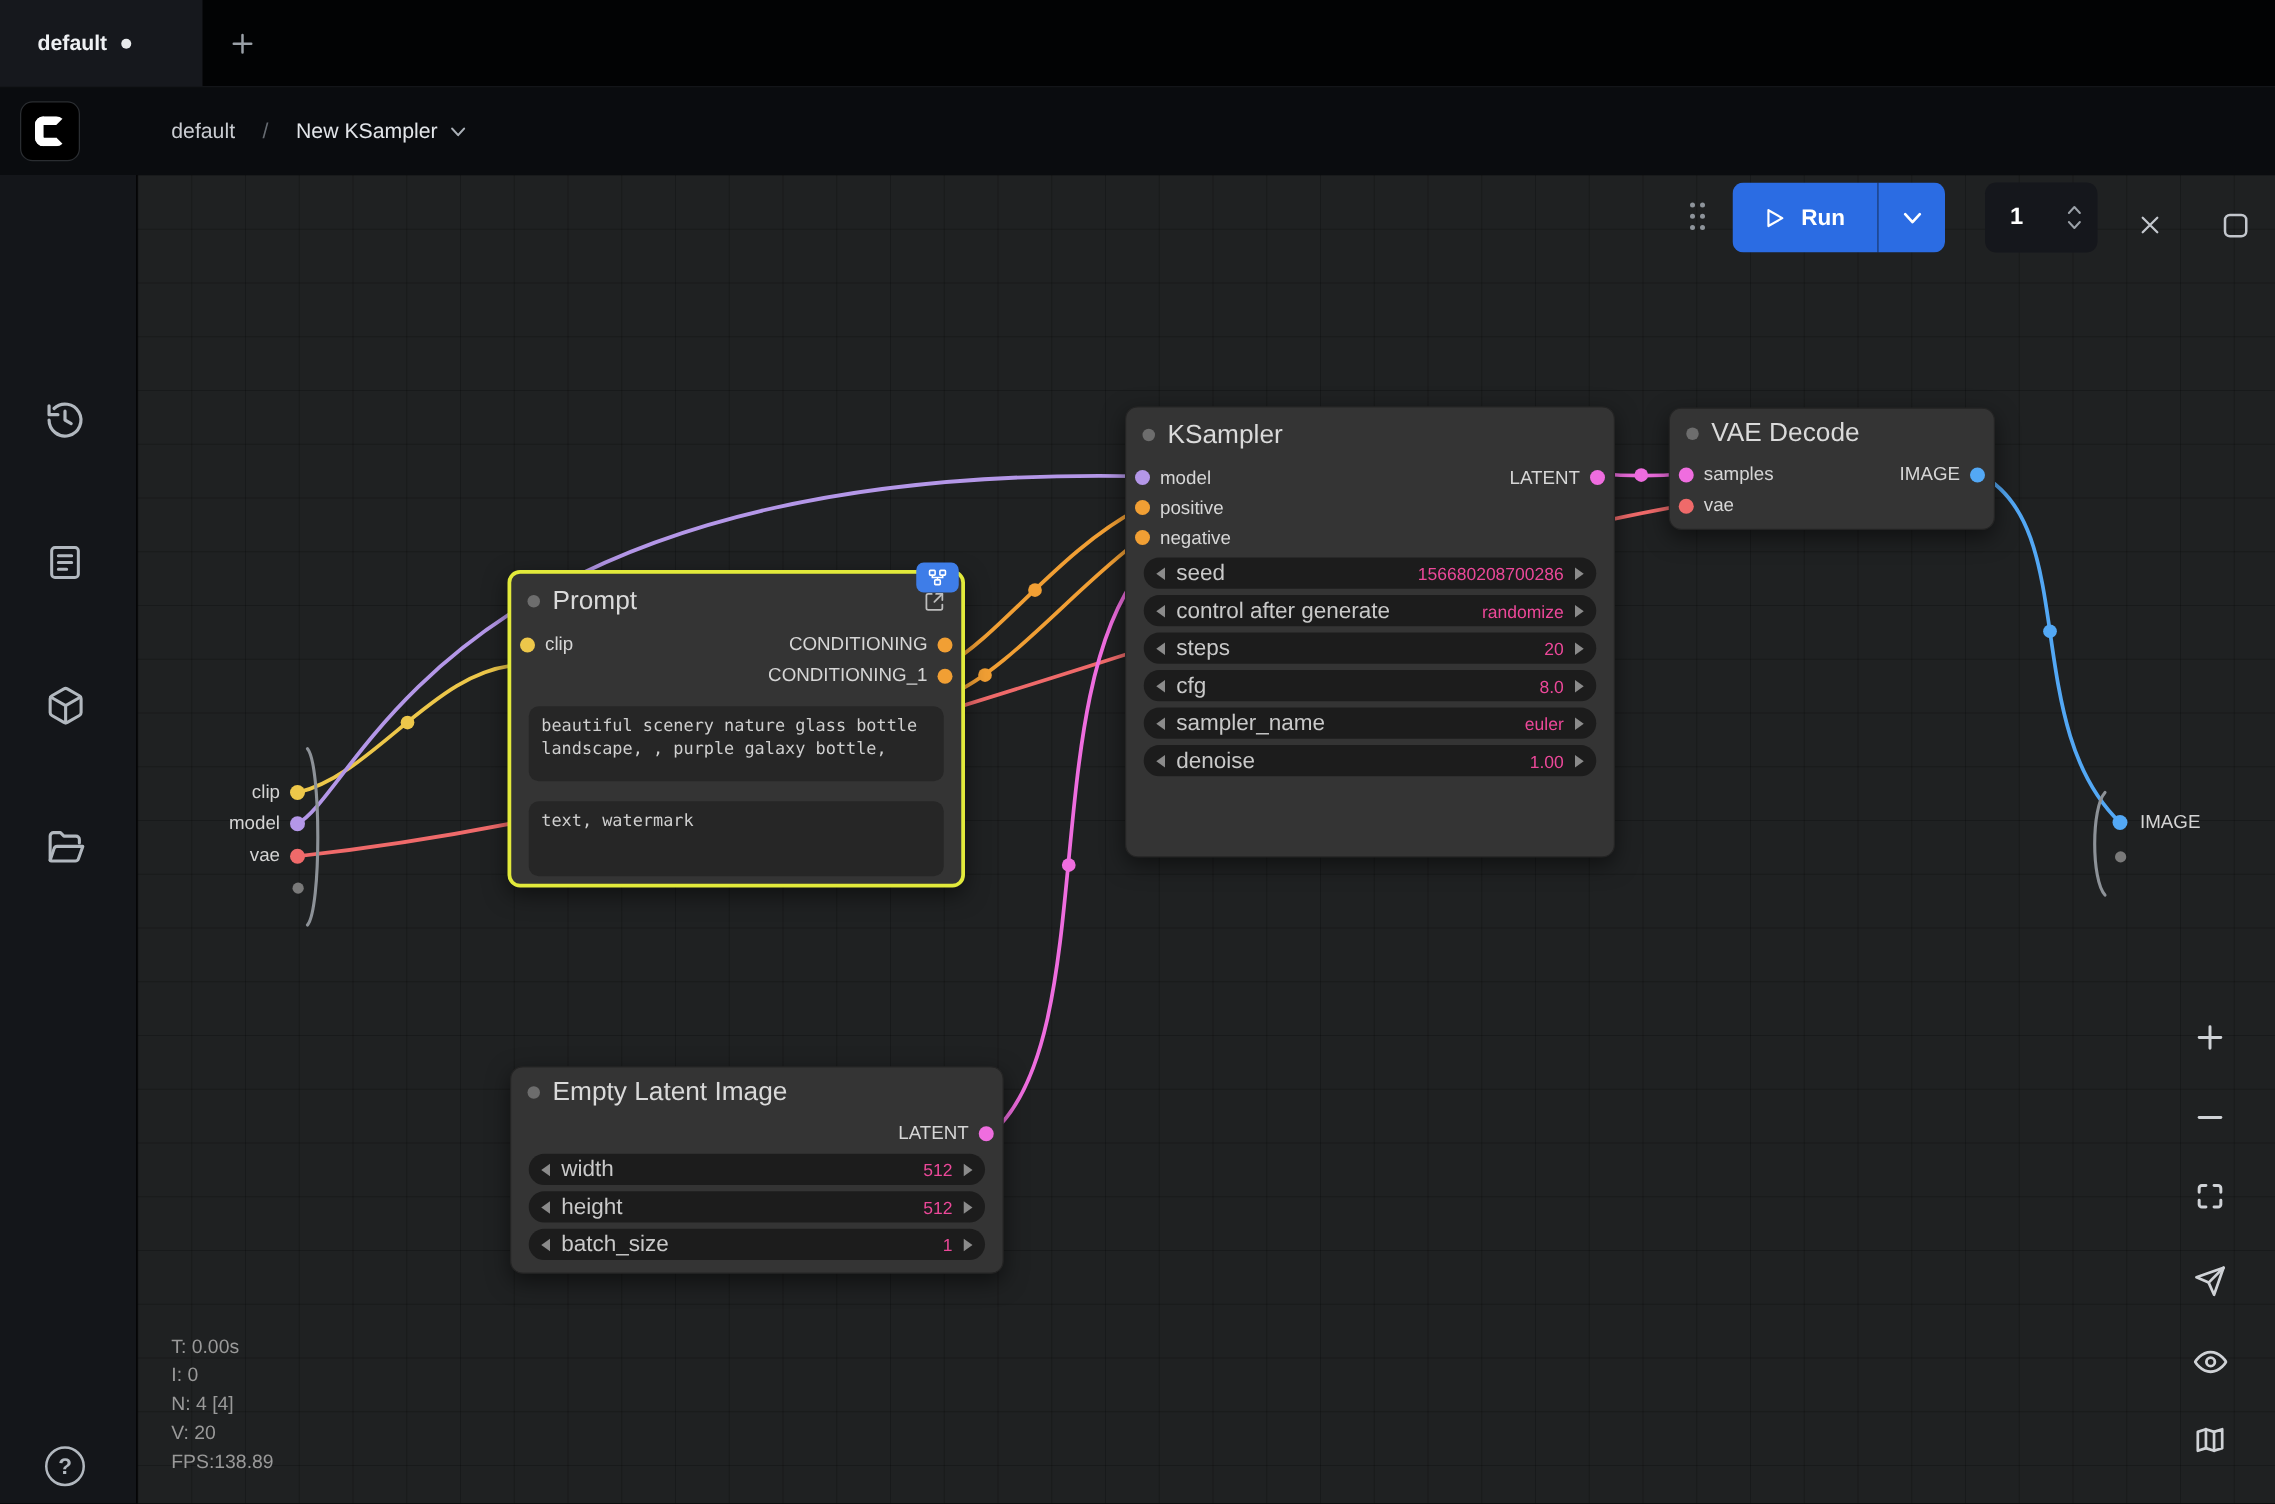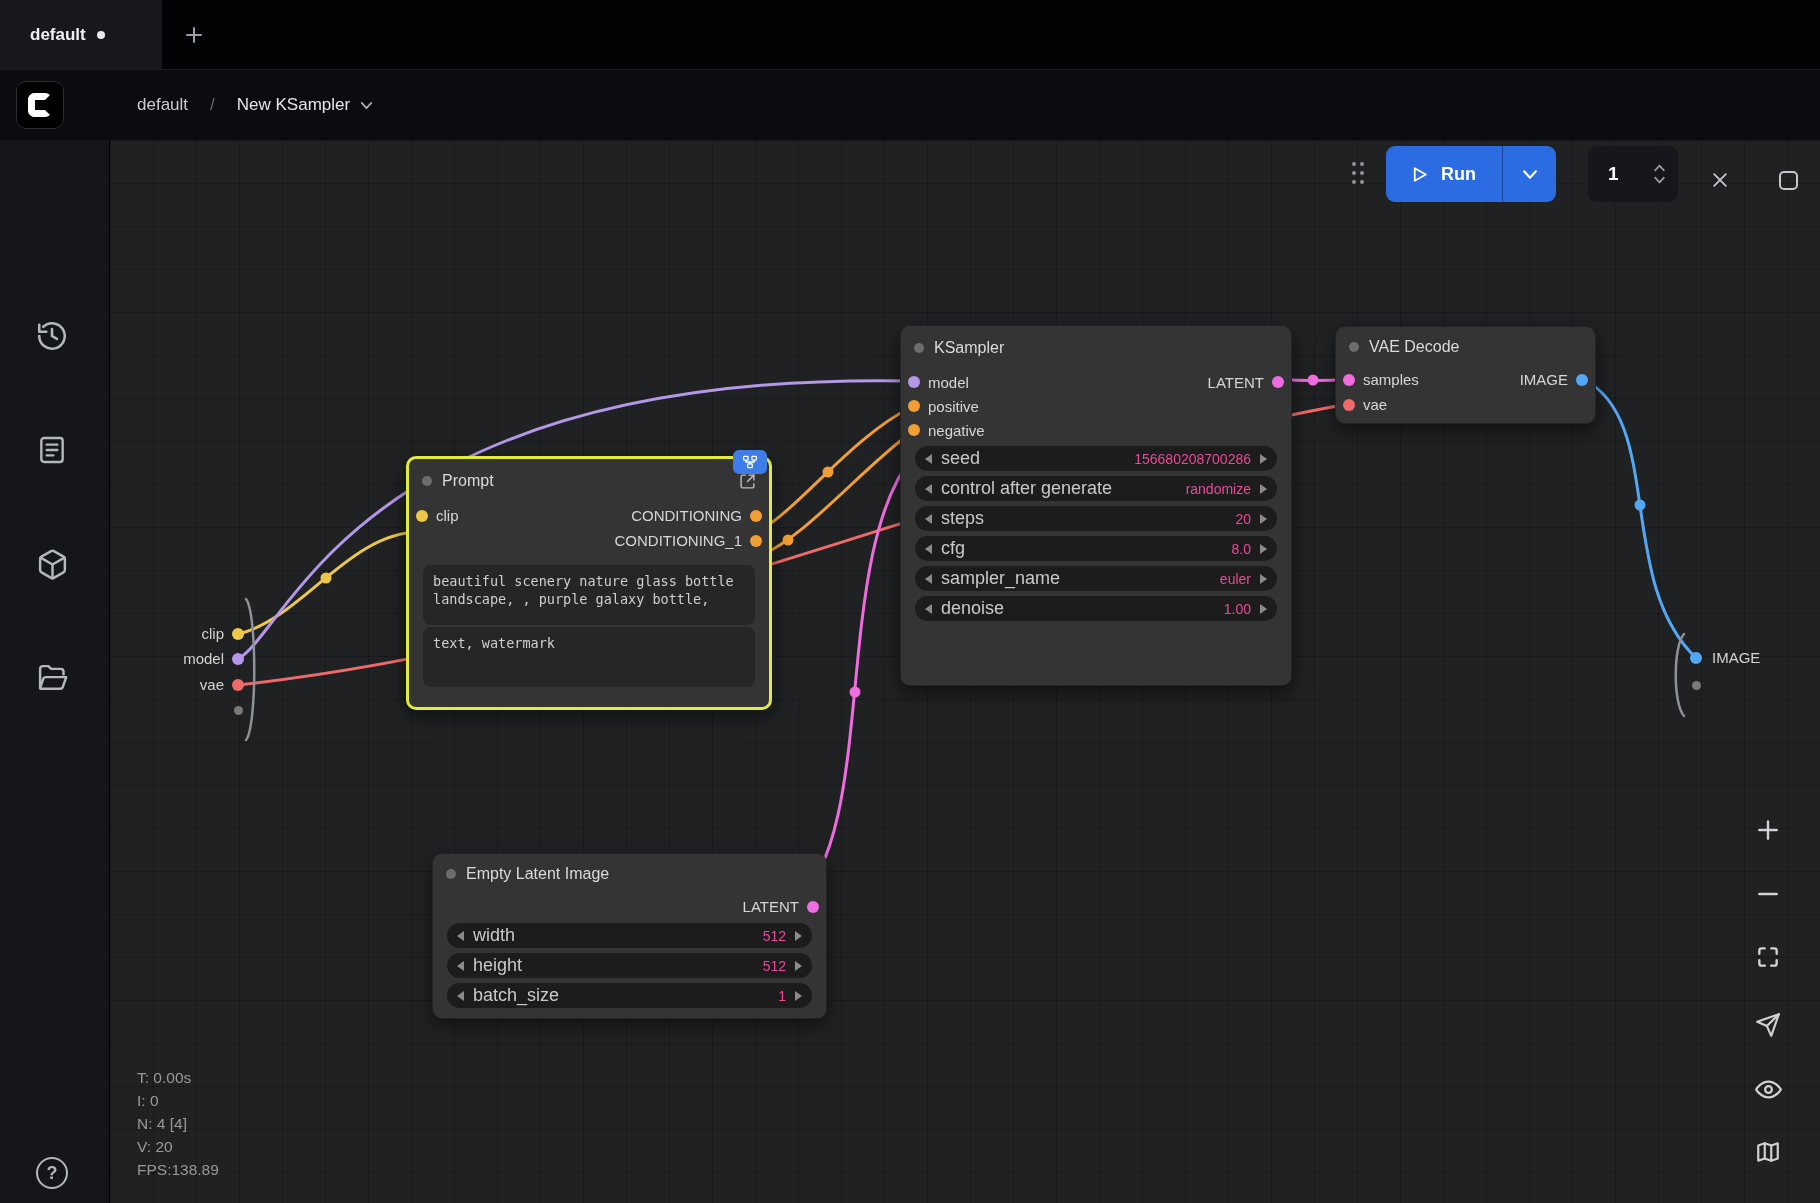--- a/index.html
+++ b/index.html
@@ -51,40 +51,40 @@
   .canvas{position:absolute;left:110px;top:140px;width:1710px;height:1063px;background-color:#1f2122;z-index:0;
           background-image:linear-gradient(rgba(0,0,0,.22) 1px,transparent 1px),
                            linear-gradient(90deg,rgba(0,0,0,.22) 1px,transparent 1px);
           background-size:43px 43px}
   .wires{position:absolute;left:0;top:0;z-index:2;pointer-events:none}
 
   
   .node{position:absolute;background:#343434;border:1px solid #242424;border-radius:10px;z-index:3;
         box-shadow:0 6px 18px rgba(0,0,0,.5);cursor:grab}
   .node.selected{border:3px solid #e2ea3b}
-  .node-header{display:flex;align-items:center;gap:10px;padding:0 13px;color:#dadada;font-size:16px}
+  .node-header{display:flex;align-items:center;gap:10px;padding:0 13px;color:#dadada;font-size:21px}
   .status-dot{width:10px;height:10px;border-radius:50%;background:#6d6d6d;flex:none}
   .prow{display:flex;align-items:center;height:25px;padding:0 7px;color:#d6d6d6;font-size:15px}
   .prow.h24{height:24px}
   .pdot{width:12px;height:12px;border-radius:50%;flex:none}
   .in-label{margin-left:8px}
   .out-label{margin-right:8px}
   .out-side{margin-left:auto;display:flex;align-items:center}
   .c-yellow{background:#edc74a}.c-purple{background:#b497e8}.c-red{background:#ef6a6a}
   .c-orange{background:#f19f34}.c-pink{background:#ef6ddf}.c-blue{background:#53a8f5}.c-gray{background:#7a7a7a}
 
   .widgets{display:flex;flex-direction:column;gap:5px;padding:4px 14px 12px}
   .widget{display:flex;align-items:center;height:25px;background:#1c1c1c;border-radius:13px;padding:0 10px;gap:9px;cursor:pointer}
   .wlabel{font-size:18px;color:#c9c9c9}
   .wvalue{margin-left:auto;font-size:14px;color:#ec4899}
   .warr{width:0;height:0;border-top:5px solid transparent;border-bottom:5px solid transparent;flex:none}
   .warr.left{border-right:7px solid #8b8b8b}
   .warr.right{border-left:7px solid #8b8b8b}
 
-  .ta-wrap{padding:12px 14px;display:flex;flex-direction:column;gap:2px}
+  .ta-wrap{padding:12px 14px;display:flex;flex-direction:column;gap:16px}
   .ta{height:60px;background:#262626;border-radius:8px;padding:7px 10px;color:#cfcfcf;
       font-family:"DejaVu Sans Mono","Liberation Mono",monospace;font-size:13.5px;line-height:1.35;overflow:hidden;cursor:text}
 
   .subgraph-badge{position:absolute;left:733px;top:450px;width:34px;height:24px;background:#3e7de8;border-radius:6px;
                   display:flex;align-items:center;justify-content:center;z-index:4;cursor:pointer}
 
   
   .io-label{position:absolute;z-index:3;color:#d4d4d4;font-size:15px}
   .io-dot{position:absolute;z-index:3;border-radius:50%;cursor:crosshair}
 
@@ -250,21 +250,21 @@
         <span class="out-label">IMAGE</span>
         <span class="pdot c-blue"></span>
       </span>
     </div>
     <div class="prow">
       <span class="pdot c-red"></span>
       <span class="in-label">vae</span>
     </div>
   </div>
 
-  <div class="node" style="left:432px;top:853px;width:395px;height:166px">
+  <div class="node" style="left:408px;top:853px;width:395px;height:166px">
     <div class="node-header" style="height:40px">
       <span class="status-dot"></span>
       <span>Empty Latent Image</span>
     </div>
     <div class="prow">
       <span class="out-side">
         <span class="out-label">LATENT</span>
         <span class="pdot c-pink"></span>
       </span>
     </div>

